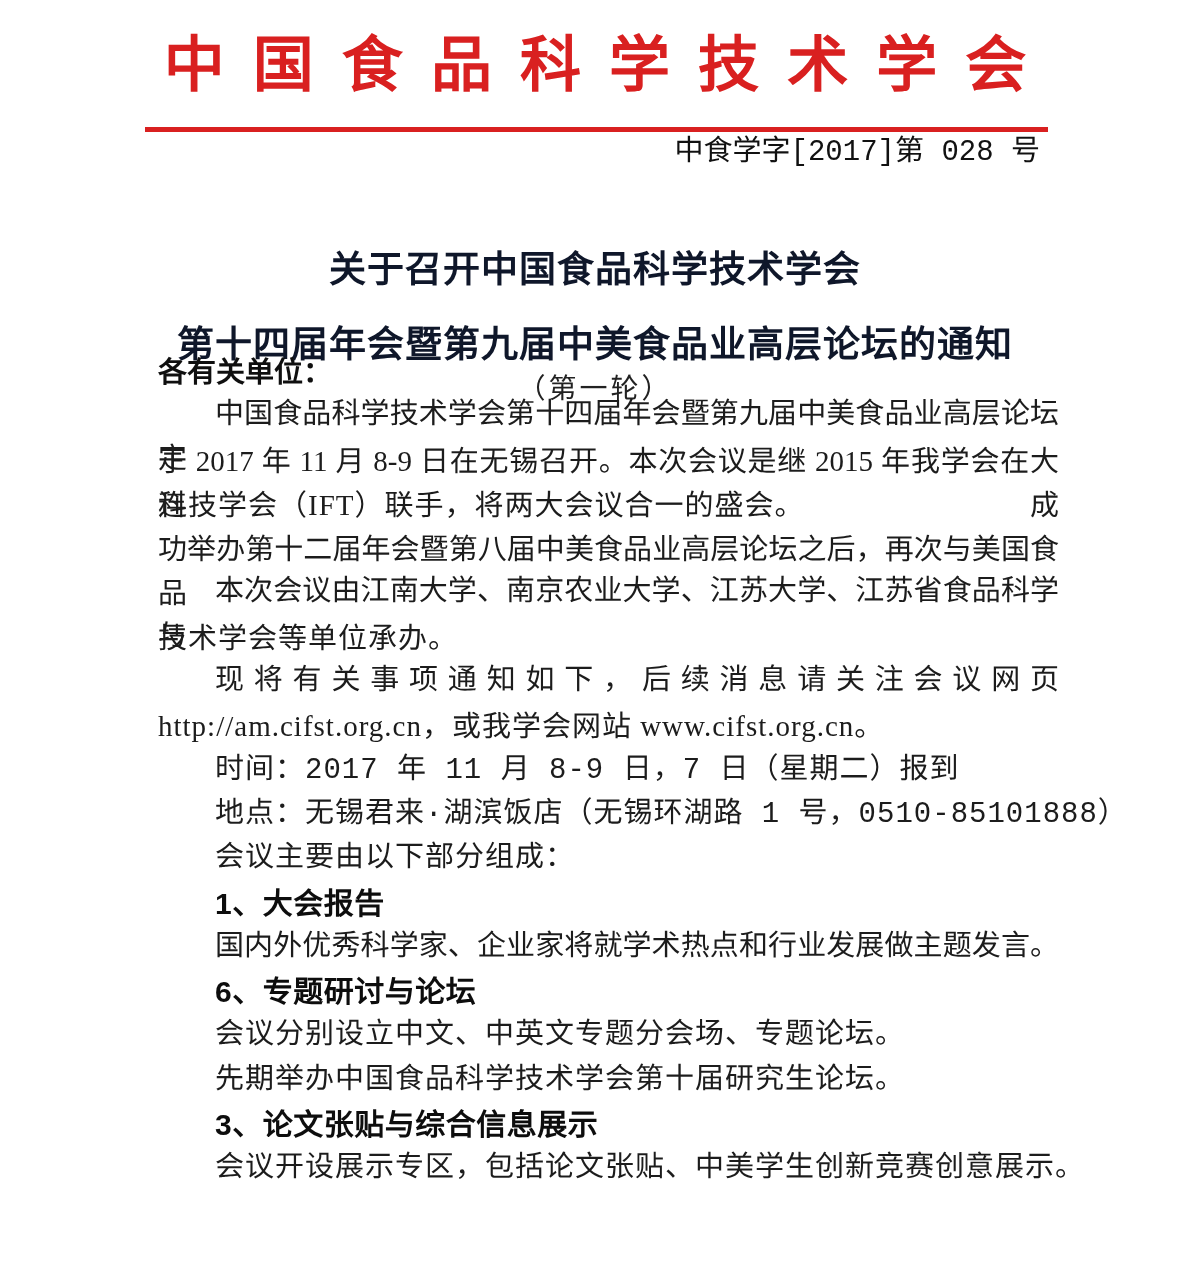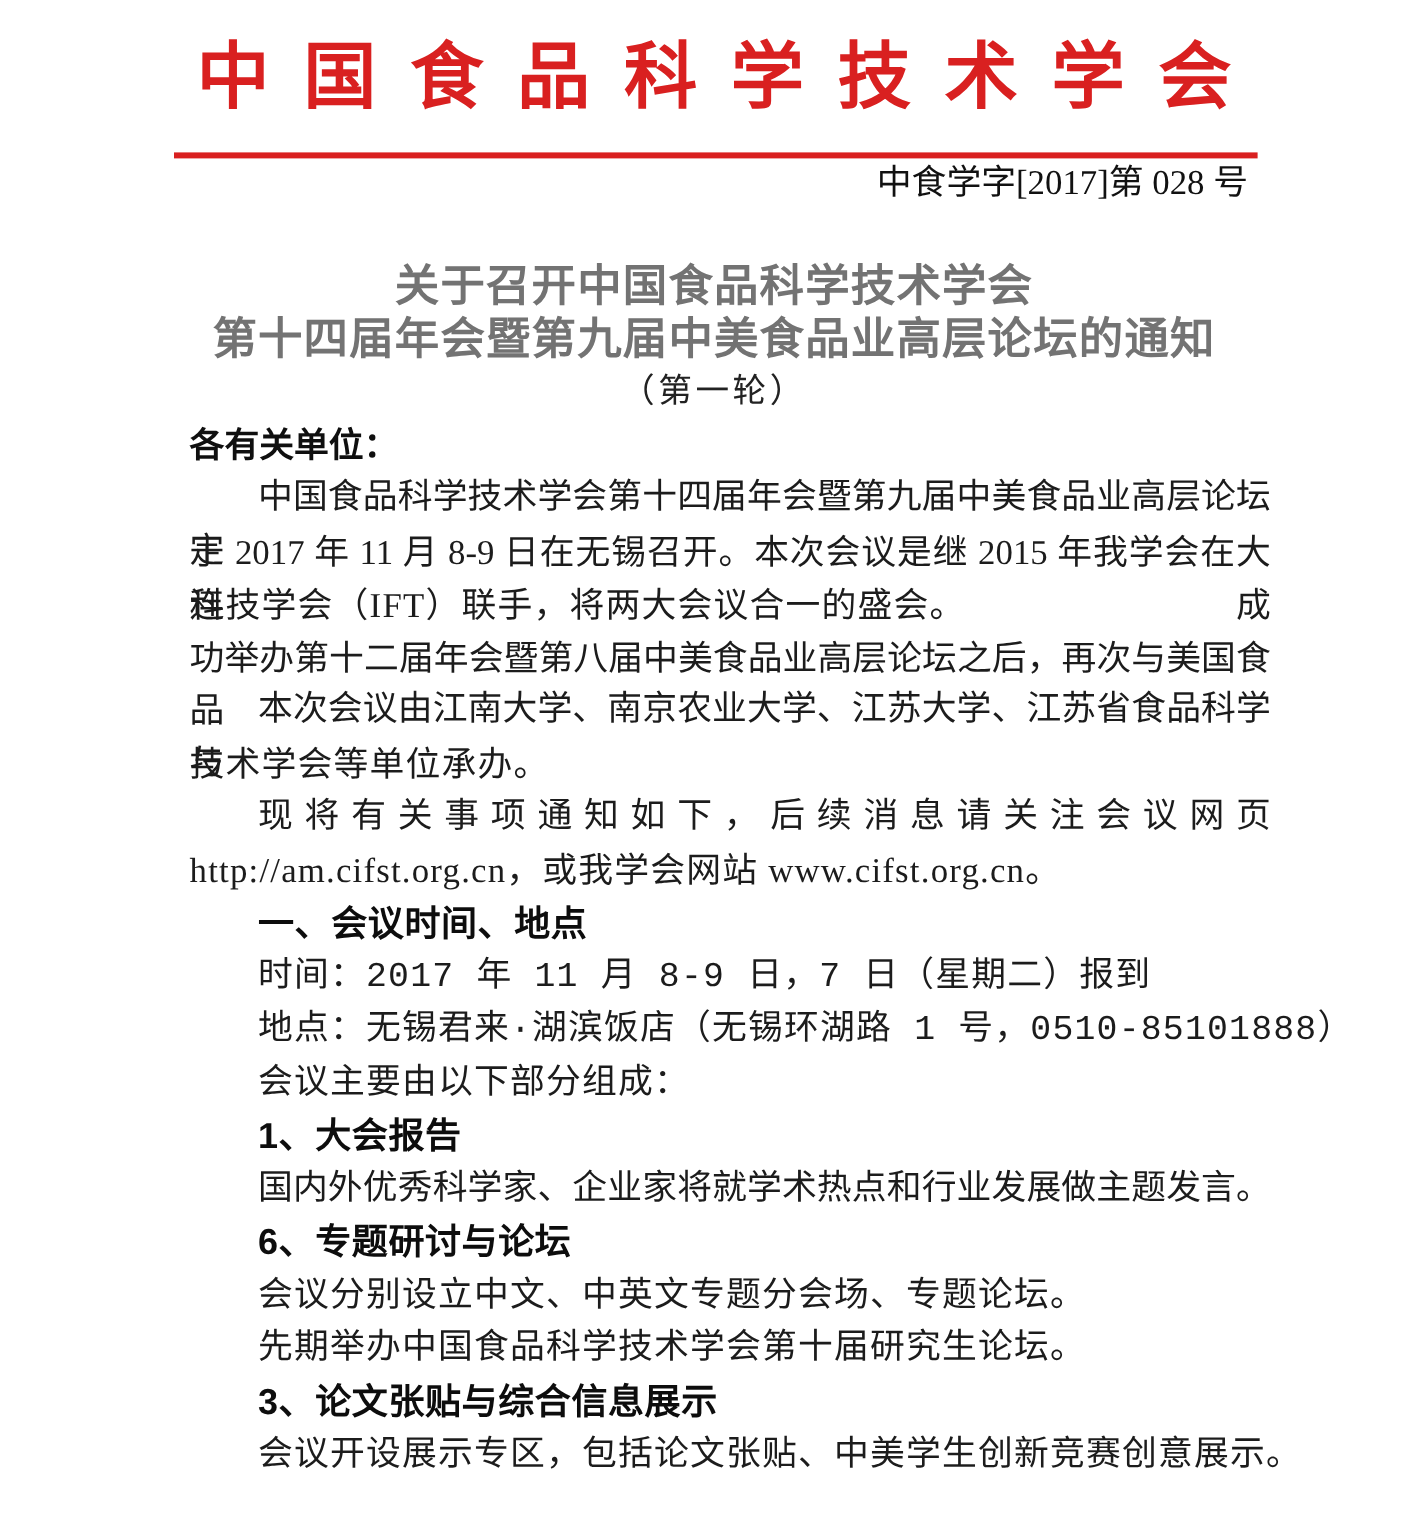--- a/index.html
+++ b/index.html
@@ -29,36 +29,37 @@
     color: #d92020;
     white-space: nowrap;
   }
   .red-rule {
     position: absolute; top: 127px; left: 145px; right: 142px;
     height: 5px; background: #d92020;
   }
   .doc-number {
     position: absolute; top: 136px; right: 150px;
     font-size: 29px; line-height: 34px;
-    font-family: Liberation Serif, serif;
+    font-family: Liberation Mono, monospace;
     color: #111;
   }
   
   .title-block {
     position: absolute; top: 217px; left: 0; right: 0;
     text-align: center;
   }
   .title-line {
     font-family: "Liberation Sans", "DejaVu Sans", sans-serif;
     font-weight: bold;
     font-size: 37px;
     line-height: 44px;
-    color: #737373;
+    color: #0f172a;
     letter-spacing: 1px;
     white-space: nowrap;
+    margin-top: 31px;
   }
   .round-note {
     font-family: Liberation Serif, serif;
     font-size: 28px;
     line-height: 44px;
     letter-spacing: 3px;
     color: #222;
     white-space: nowrap;
   }
   
@@ -117,21 +118,20 @@
   <div class="doc-body" id="doc-body">
       <div class="line salutation">各有关单位：</div>
       <div class="line body indent fill">中国食品科学技术学会第十四届年会暨第九届中美食品业高层论坛定</div>
       <div class="line body fill">于 2017 年 11 月 8-9 日在无锡召开。本次会议是继 2015 年我学会在大连成</div>
       <div class="line body">科技学会（IFT）联手，将两大会议合一的盛会。</div>
       <div class="line body fill">功举办第十二届年会暨第八届中美食品业高层论坛之后，再次与美国食品</div>
       <div class="line body indent fill">本次会议由江南大学、南京农业大学、江苏大学、江苏省食品科学与</div>
       <div class="line body">技术学会等单位承办。</div>
       <div class="line body indent fill">现将有关事项通知如下，后续消息请关注会议网页</div>
       <div class="line body">http://am.cifst.org.cn，或我学会网站 www.cifst.org.cn。</div>
-      <div class="line heading indent">一、会议时间、地点</div>
       <div class="line body indent">时间：2017 年 11 月 8-9 日，7 日（星期二）报到</div>
       <div class="line body indent">地点：无锡君来·湖滨饭店（无锡环湖路 1 号，0510-85101888）</div>
       <div class="line body indent">会议主要由以下部分组成：</div>
       <div class="line heading indent">1、大会报告</div>
       <div class="line body indent fill">国内外优秀科学家、企业家将就学术热点和行业发展做主题发言。</div>
       <div class="line heading indent">6、专题研讨与论坛</div>
       <div class="line body indent">会议分别设立中文、中英文专题分会场、专题论坛。</div>
       <div class="line body indent">先期举办中国食品科学技术学会第十届研究生论坛。</div>
       <div class="line heading indent">3、论文张贴与综合信息展示</div>
       <div class="line body indent">会议开设展示专区，包括论文张贴、中美学生创新竞赛创意展示。</div>

